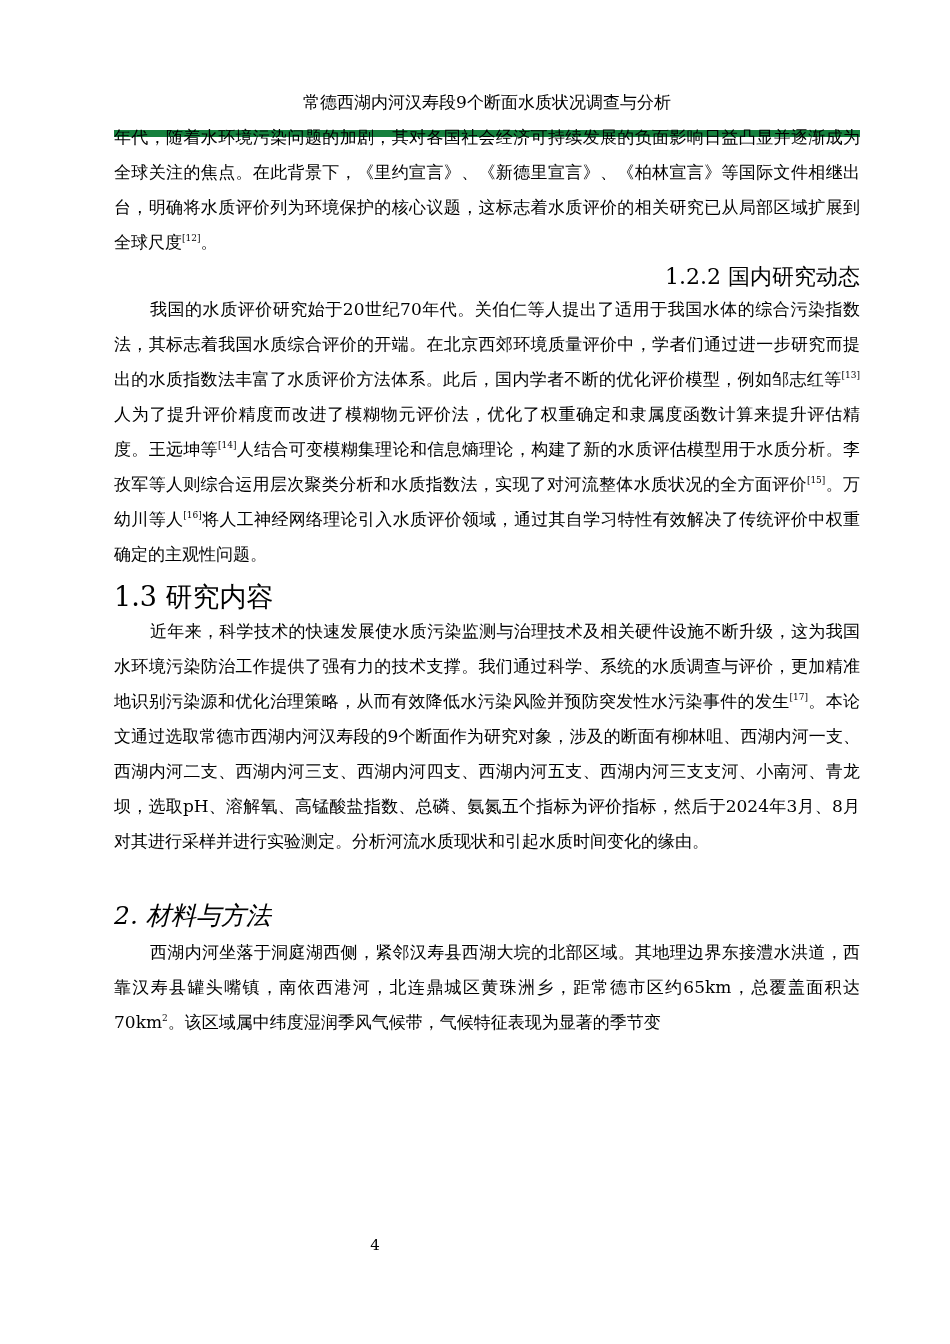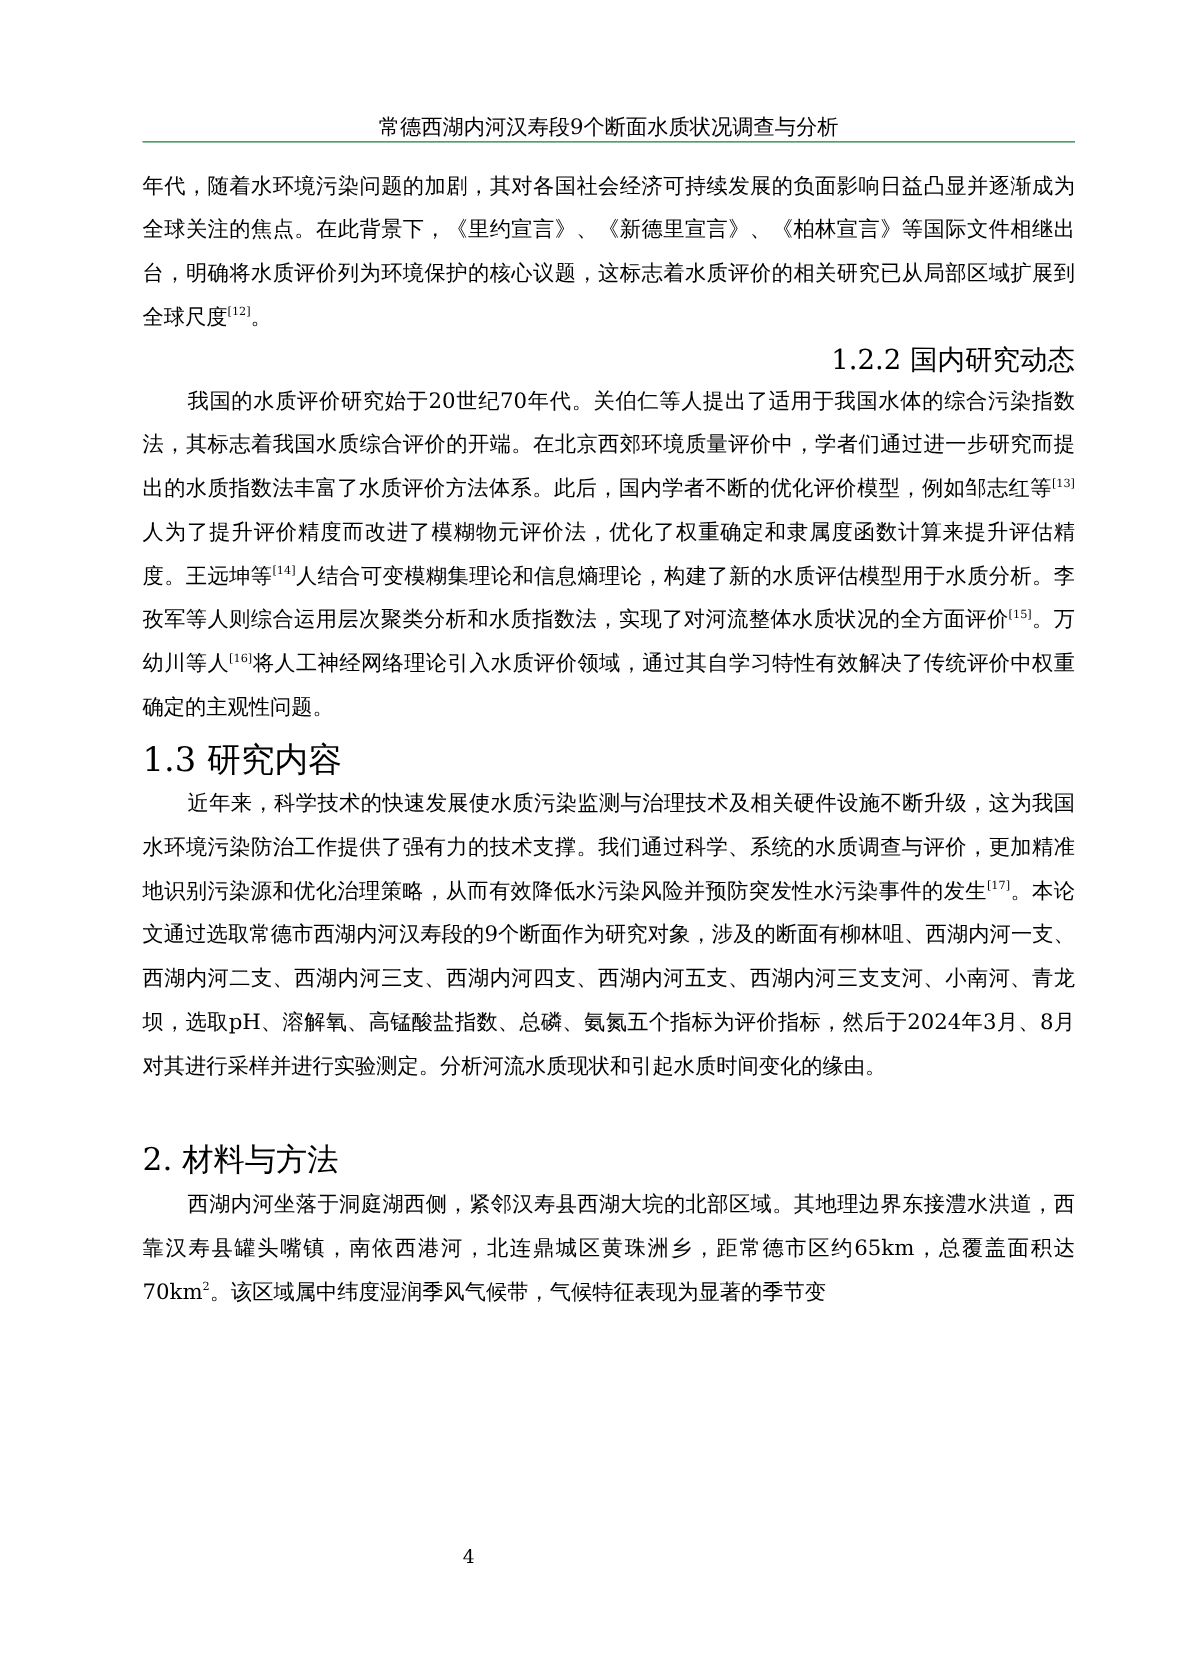--- a/index.html
+++ b/index.html
@@ -4,35 +4,35 @@
 <style>
   html, body { margin: 0; padding: 0; background: #ffffff; }
   body {
     width: 950px; height: 1344px; position: relative; overflow: hidden;
     font-family: "DejaVu Serif", "Liberation Serif", serif;
     color: #000000;
   }
   .header {
     position: absolute; left: 114px; top: 92px; width: 746px;
     text-align: center; font-size: 17px; line-height: 20px;
-    padding-bottom: 1px;
-    border-bottom: 1px solid #15803d;
+    padding-bottom: 18px;
+    border-bottom: 7px solid #15803d;
   }
   .content {
-    position: absolute; left: 114px; top: 132px; width: 746px;
+    position: absolute; left: 114px; top: 120px; width: 746px;
   }
   .p {
     font-size: 17px; line-height: 35px; margin: 0;
     text-align: justify; text-align-last: left;
     letter-spacing: 0px;
   }
   .indent { text-indent: 36px; }
   .h3 { font-size: 22px; line-height: 30px; margin: 2px 0 0 0; text-align: right; }
   .h2 { font-size: 27px; line-height: 30px; margin: 0; }
-  .h1 { font-size: 25px; line-height: 34px; margin: 0; }
+  .h1 { font-size: 25px; line-height: 34px; margin: 0; font-style: italic; }
   sup { font-size: 9px; line-height: 0; vertical-align: 0.75em; }
   .page-number {
     position: absolute; left: 0; width: 750px; top: 1236px;
     text-align: center; font-size: 15px;
   }
 </style>
 </head>
 <body>
 
 <div class="header">常德西湖内河汉寿段9个断面水质状况调查与分析</div>

